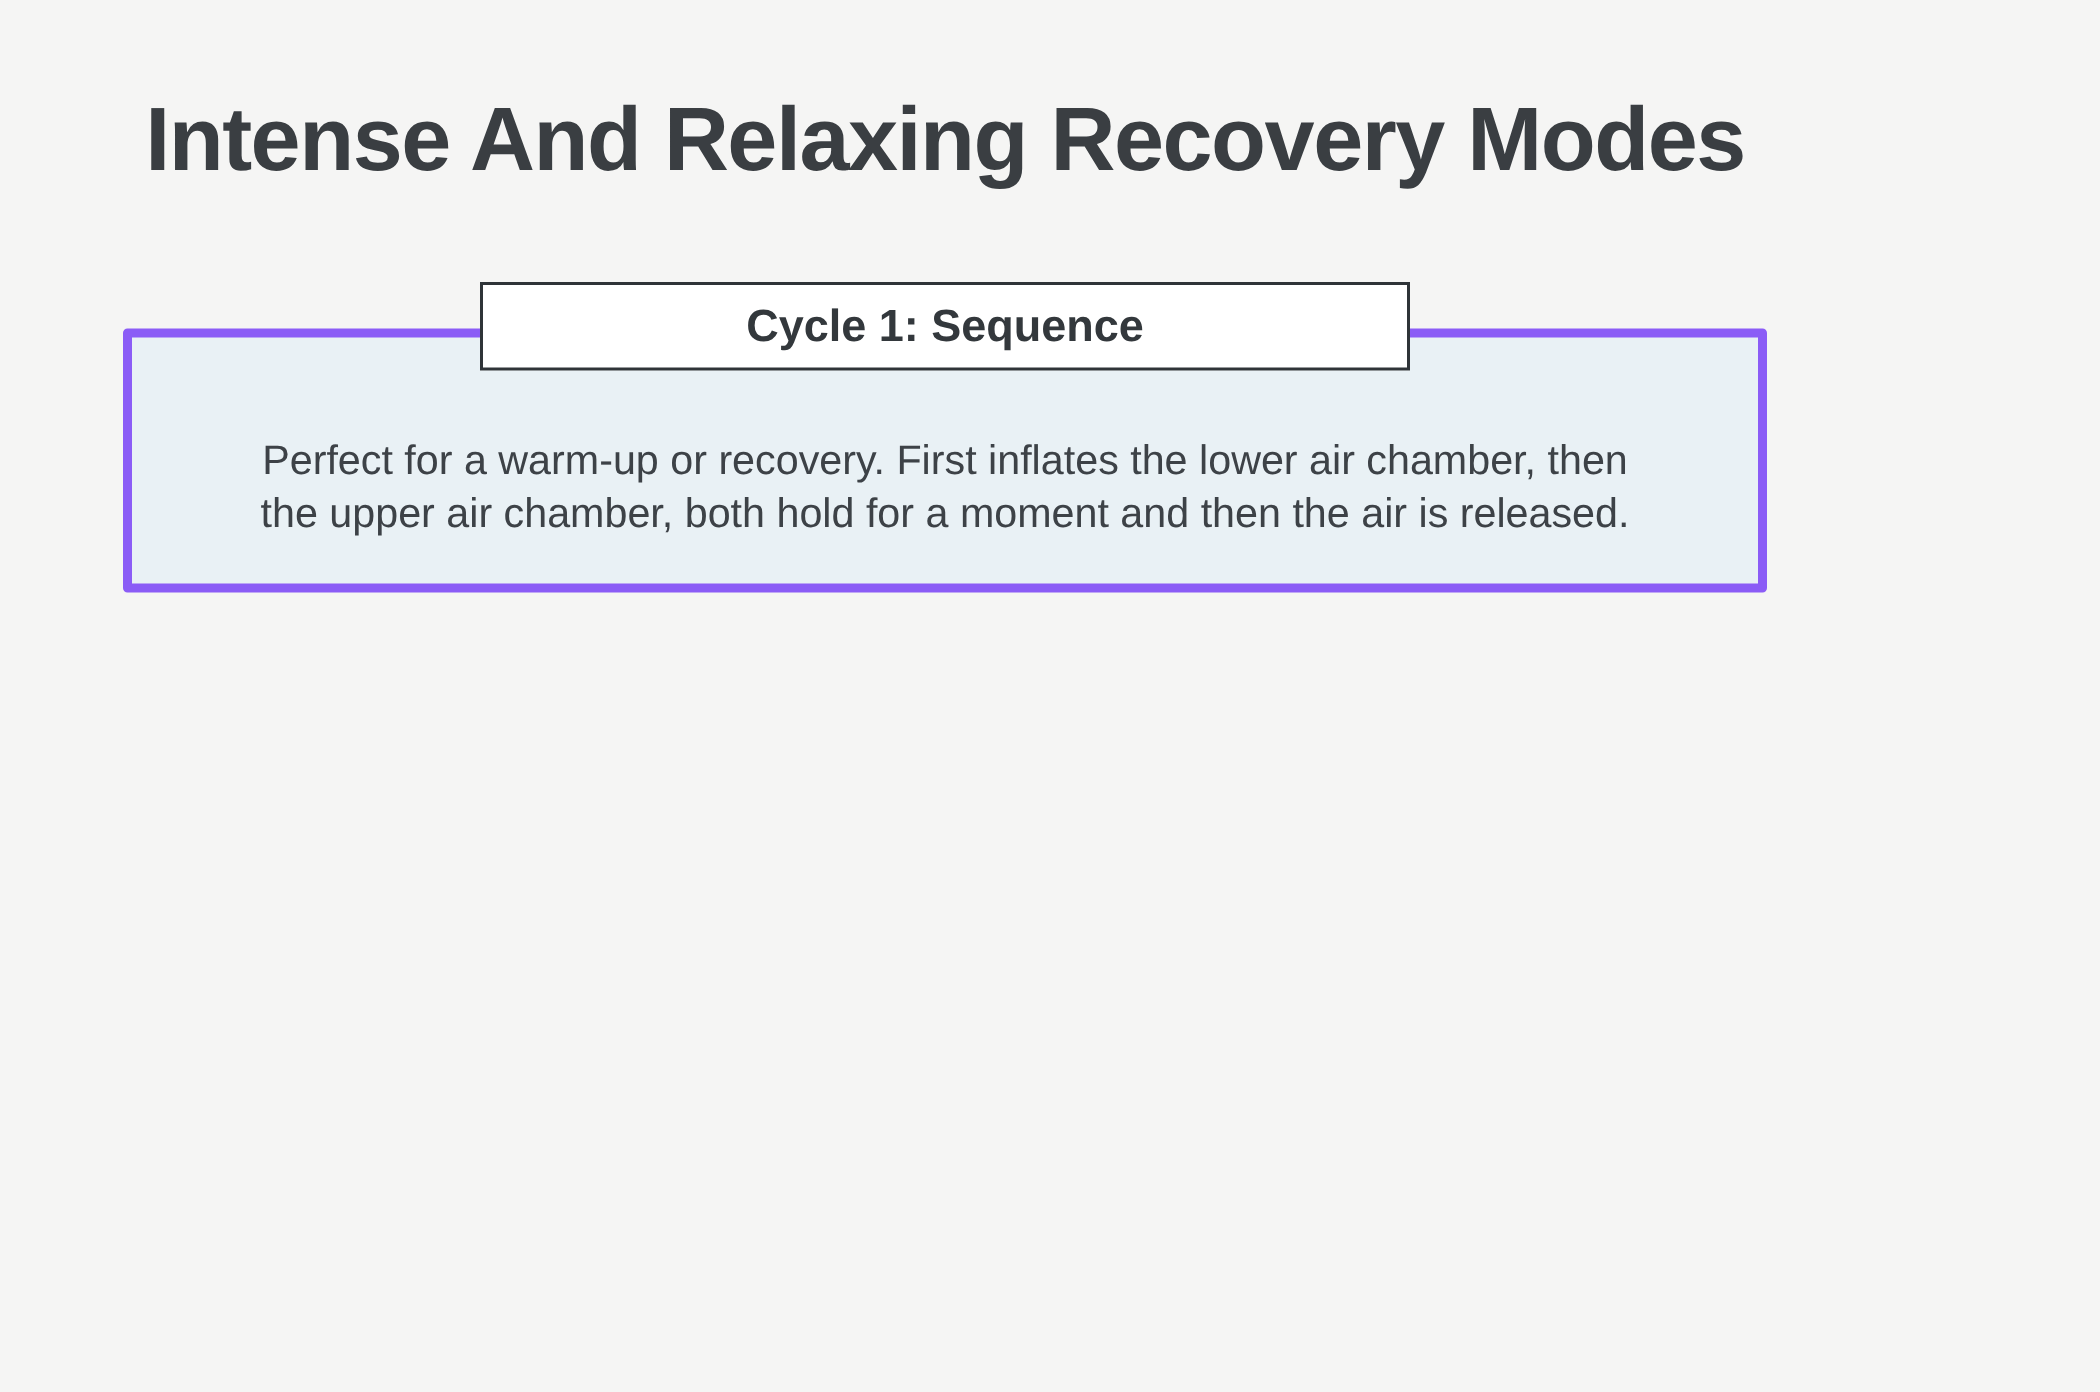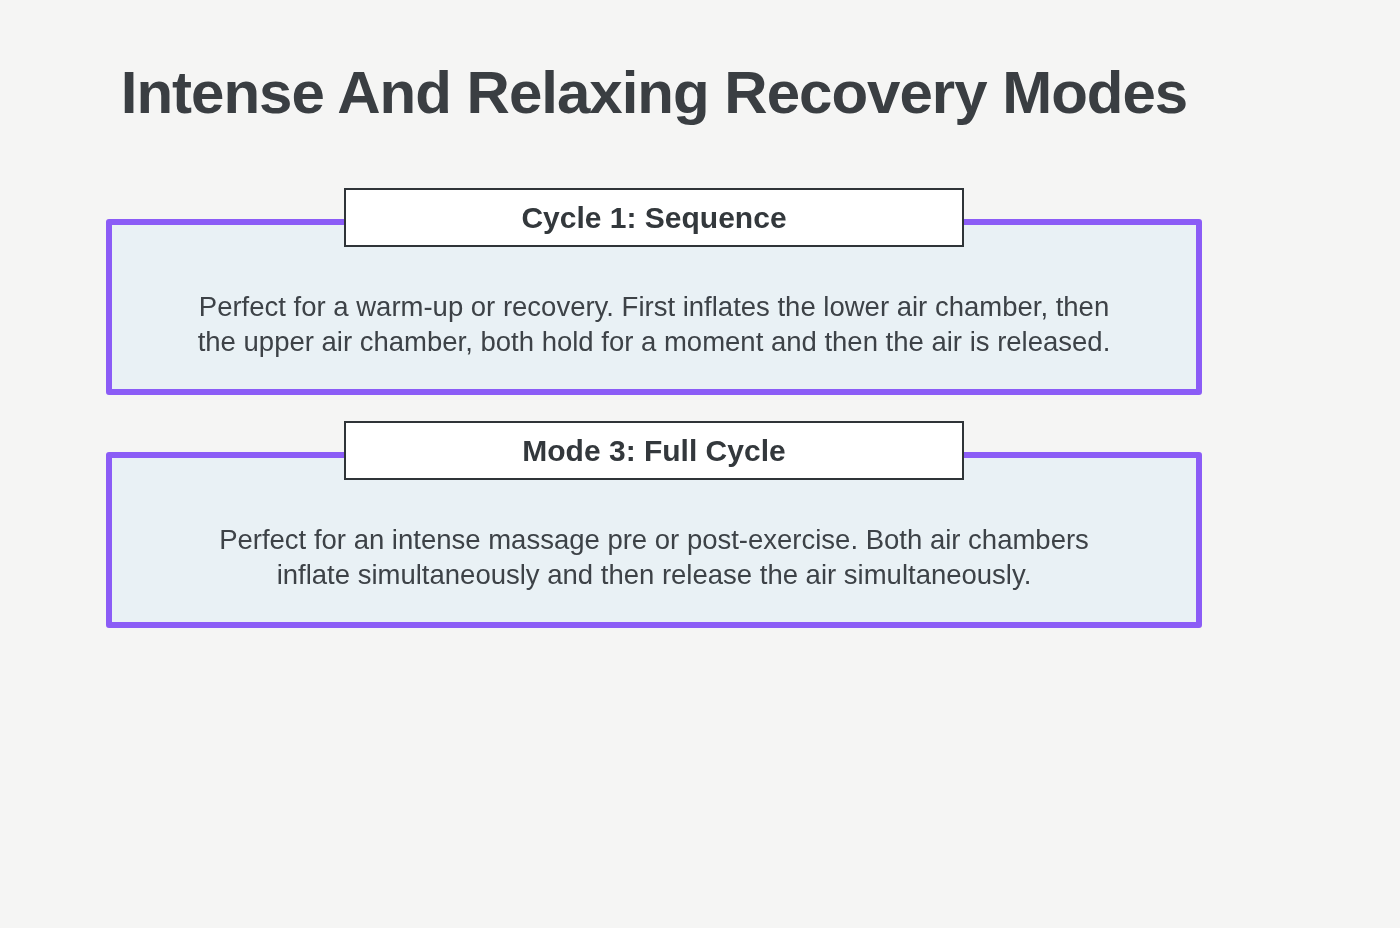--- a/index.html
+++ b/index.html
@@ -8,21 +8,20 @@
     width: 1400px;
     height: 928px;
     background: #f5f5f4;
     font-family: "Liberation Sans", "DejaVu Sans", sans-serif;
     overflow: hidden;
   }
   .page {
     width: 1260px;
     height: 928px;
     position: relative;
-    padding-left: 24px;
   }
   .page-title {
     padding-top: 58px;
     margin: 0;
     text-align: center;
     font-size: 60px;
     font-weight: 700;
     letter-spacing: -1px;
     color: #3a3e42;
   }
@@ -80,20 +79,14 @@
   <h1 class="page-title">Intense And Relaxing Recovery Modes</h1>
 
   <section class="mode-section first">
     <div class="mode-label">Cycle 1: Sequence</div>
     <div class="mode-card">
       <p class="mode-description">Perfect for a warm-up or recovery. First inflates the lower air chamber, then the upper air chamber, both hold for a moment and then the air is released.</p>
     </div>
   </section>
 
 
-  <section class="mode-section subsequent">
-    <div class="mode-label">Mode 3: Full Cycle</div>
-    <div class="mode-card">
-      <p class="mode-description">Perfect for an intense massage pre or post-exercise. Both air chambers inflate simultaneously and then release the air simultaneously.</p>
-    </div>
-  </section>
 
 </div>
 
 </body></html>

